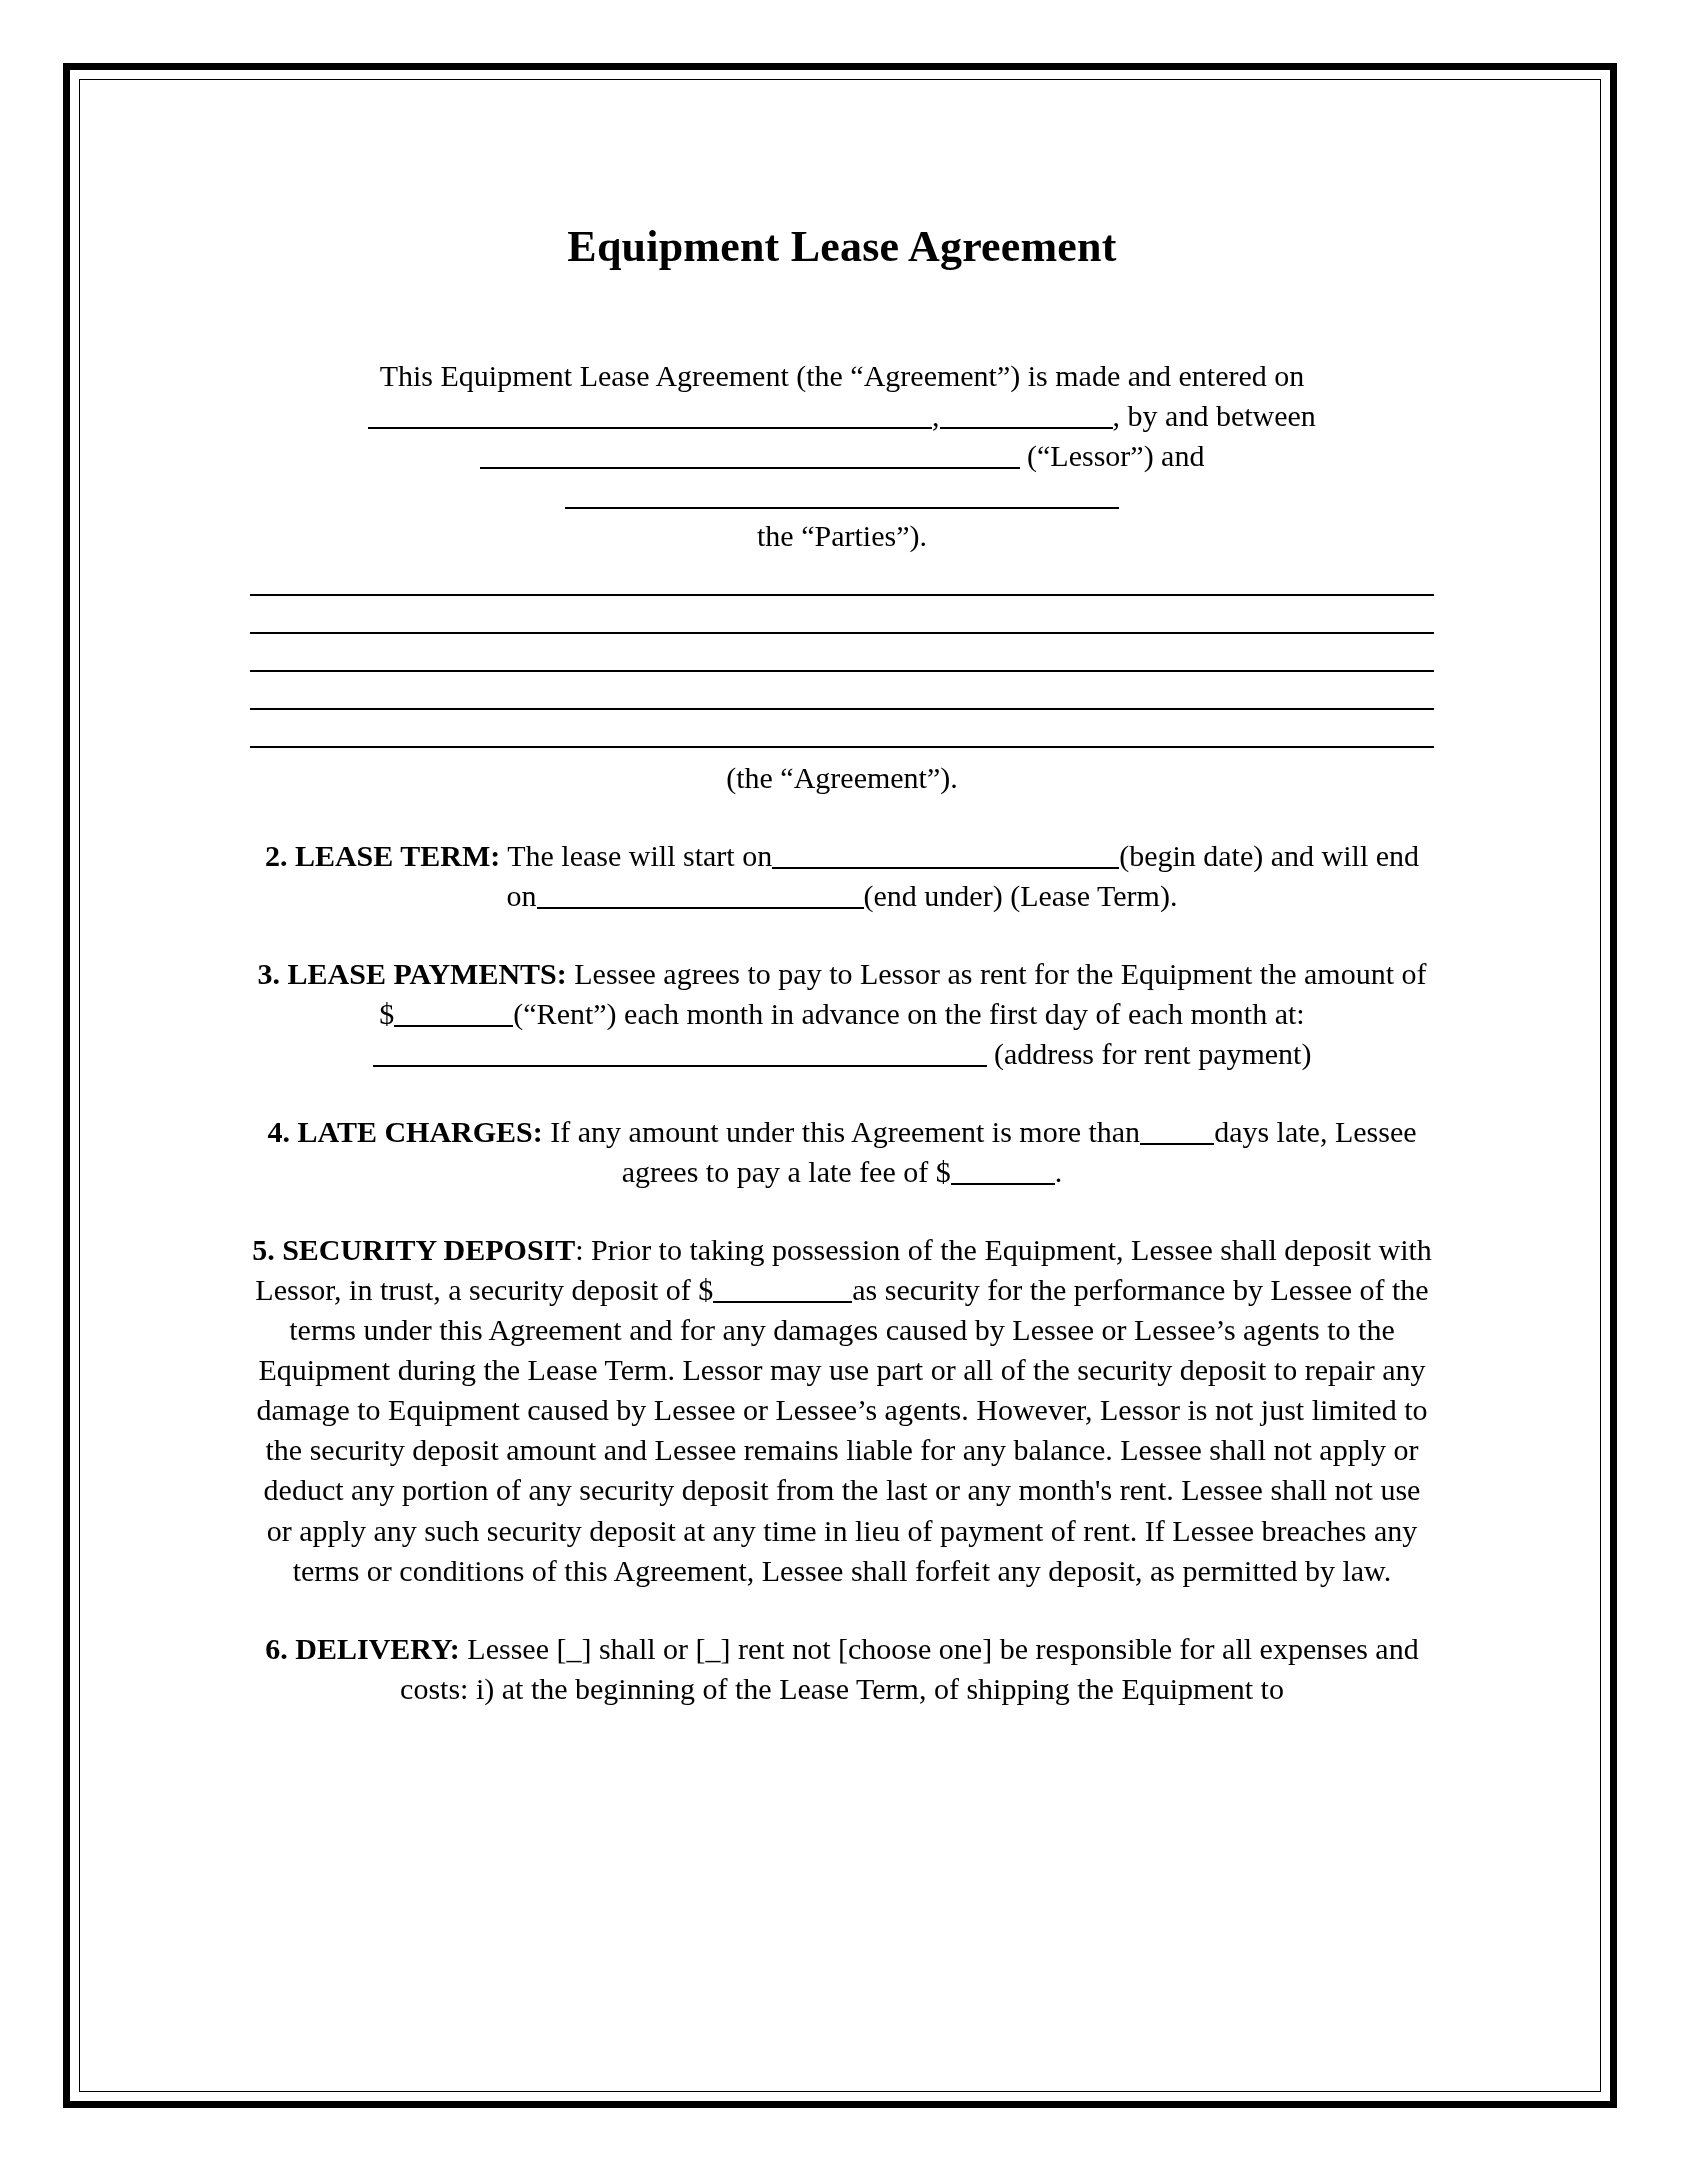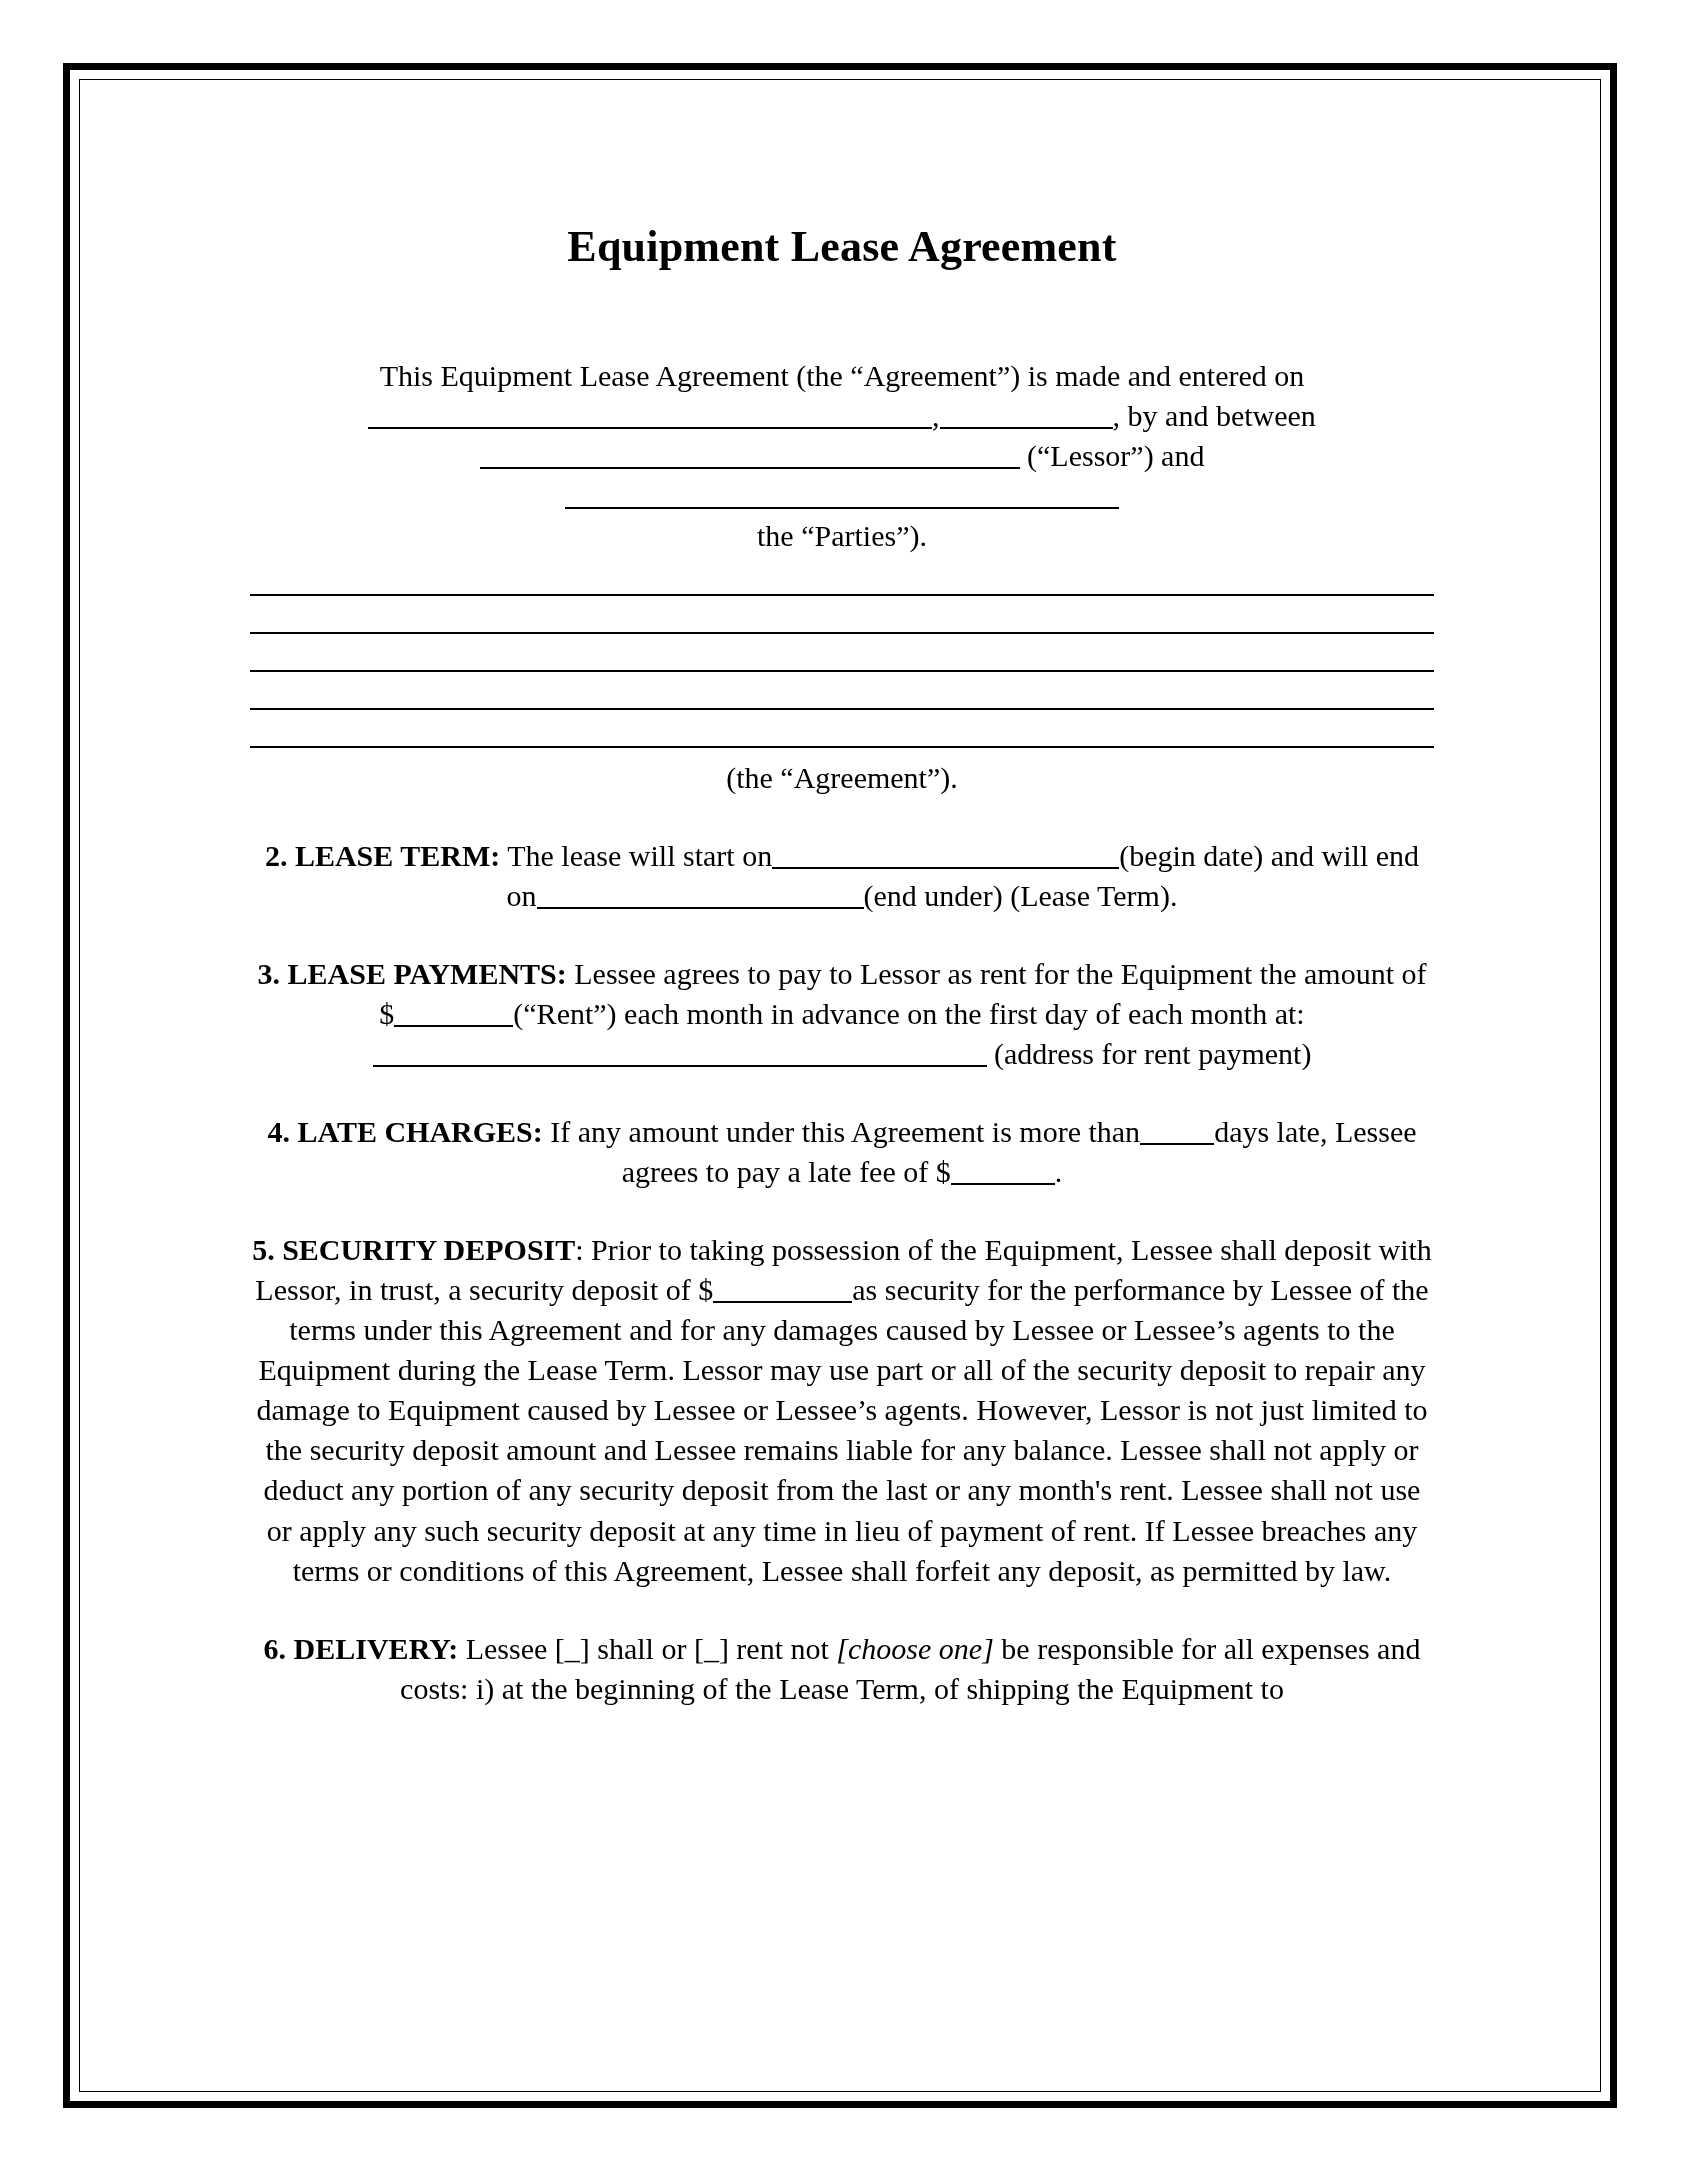--- a/index.html
+++ b/index.html
@@ -58,21 +58,21 @@
 
   p.para {
     font-size: 30px;
     line-height: 1.335;
     margin: 0 0 38px 0;
     text-align: center;
   }
   p.tight { margin-bottom: 0; }
 
   .bold { font-weight: bold; }
-  .ital { font-style: italic; }
+  .ital { }
 
   
   .blank {
     display: inline-block;
     border-bottom: 2.5px solid #000000;
     vertical-align: baseline;
     height: 1.02em;
     margin-bottom: -0.1em;
   }
   .b-w570 { width: 564px; }

